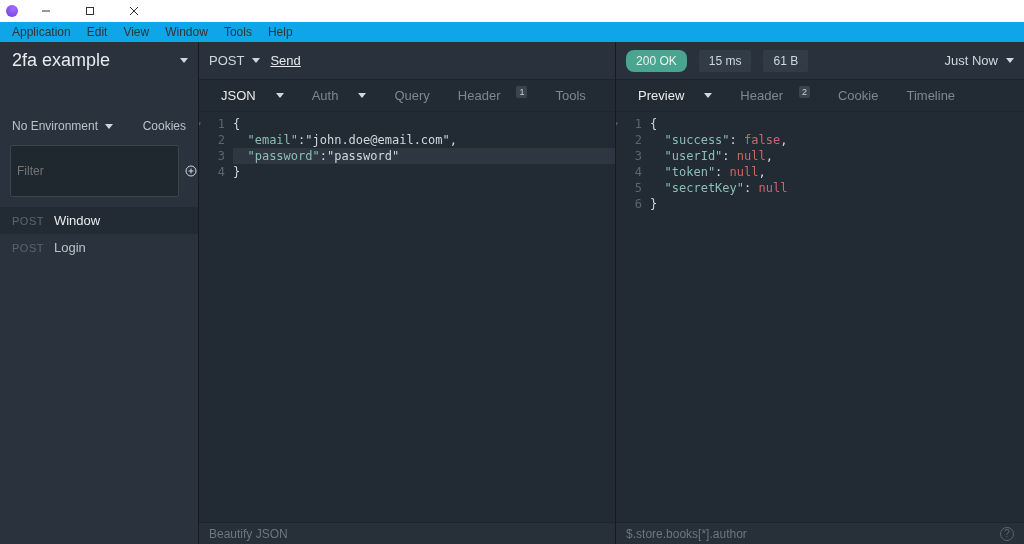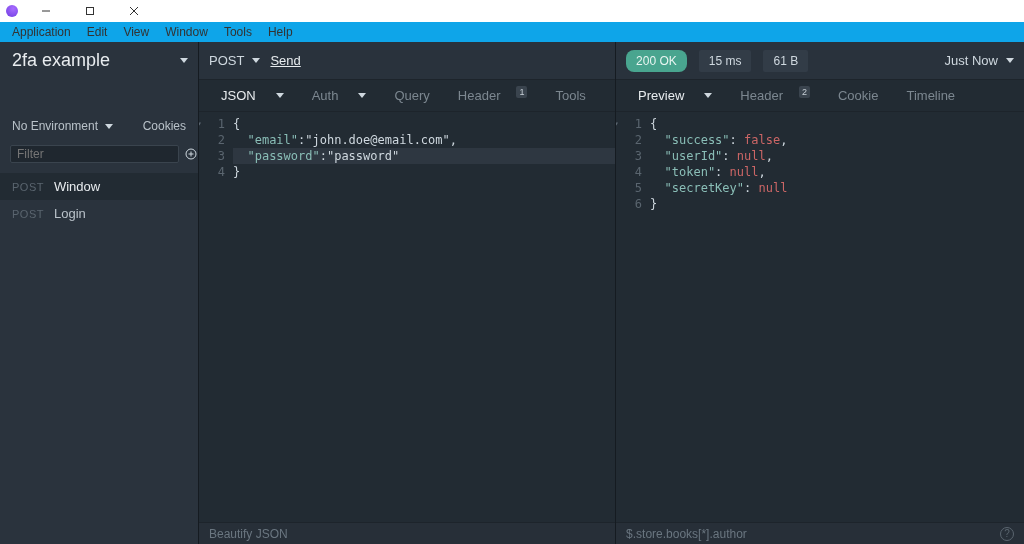--- a/index.html
+++ b/index.html
@@ -16,21 +16,21 @@
 .menubar span { padding: 0 8px; }
 
 .app { display: flex; height: calc(544px - 22px - 20px); background: #222b33; }
 
 .sidebar { width: 198px; background: #2a333d; color: #cfd8df; display: flex; flex-direction: column; }
 .sidebar-head { display: flex; align-items: center; justify-content: space-between; padding: 8px 10px 10px 12px; }
 .workspace-name { color: #e8ecef; font-size: 18px; font-weight: 300; }
 .chevron-down { width: 0; height: 0; border-left: 4px solid transparent; border-right: 4px solid transparent; border-top: 5px solid #cfd8df; display: inline-block; vertical-align: middle; margin-left: 4px; }
 .env-row { display: flex; justify-content: space-between; padding: 6px 12px; font-size: 12px; color: #b9c2c9; margin-top: 32px; }
 .filter-row { display: flex; align-items: center; padding: 6px 10px; gap: 6px; }
-.filter-input { flex: 1; background: #1f272f; border: 1px solid #3a444e; color: #8c969e; padding: 1px 6px; font-size: 12px; border-radius: 2px; }
+.filter-input { flex: 1; background: #1f272f; border: 1px solid #3a444e; color: #8c969e; padding: 18px 6px; font-size: 12px; border-radius: 2px; }
 .dots-btn { display:flex; align-items:center; gap:4px; color:#cfd8df; font-size:14px; }
 .dots-btn .chevron-down { border-top-color:#cfd8df; }
 .req-list { margin-top: 4px; }
 .req-item { display: flex; align-items: center; gap: 10px; padding: 6px 12px; font-size: 13px; color: #b9c2c9; cursor: pointer; }
 .req-item.active { background: #222b33; color: #e8ecef; }
 .method { color: #5a656f; font-size: 11px; letter-spacing: 0.5px; }
 
 .panel { flex: 1; display: flex; flex-direction: column; border-left: 1px solid #151b21; }
 
 .req-bar { display: flex; align-items: center; background: #29323c; height: 38px; padding: 0 10px; gap: 10px; border-bottom: 1px solid #1d242b; }

